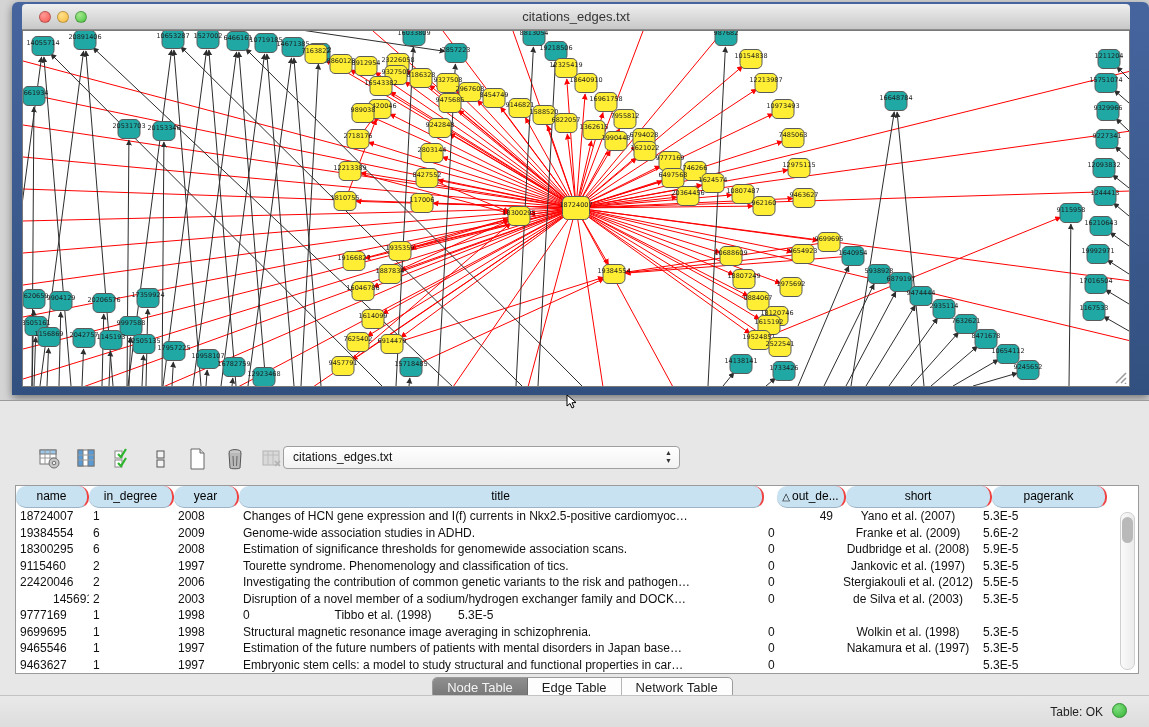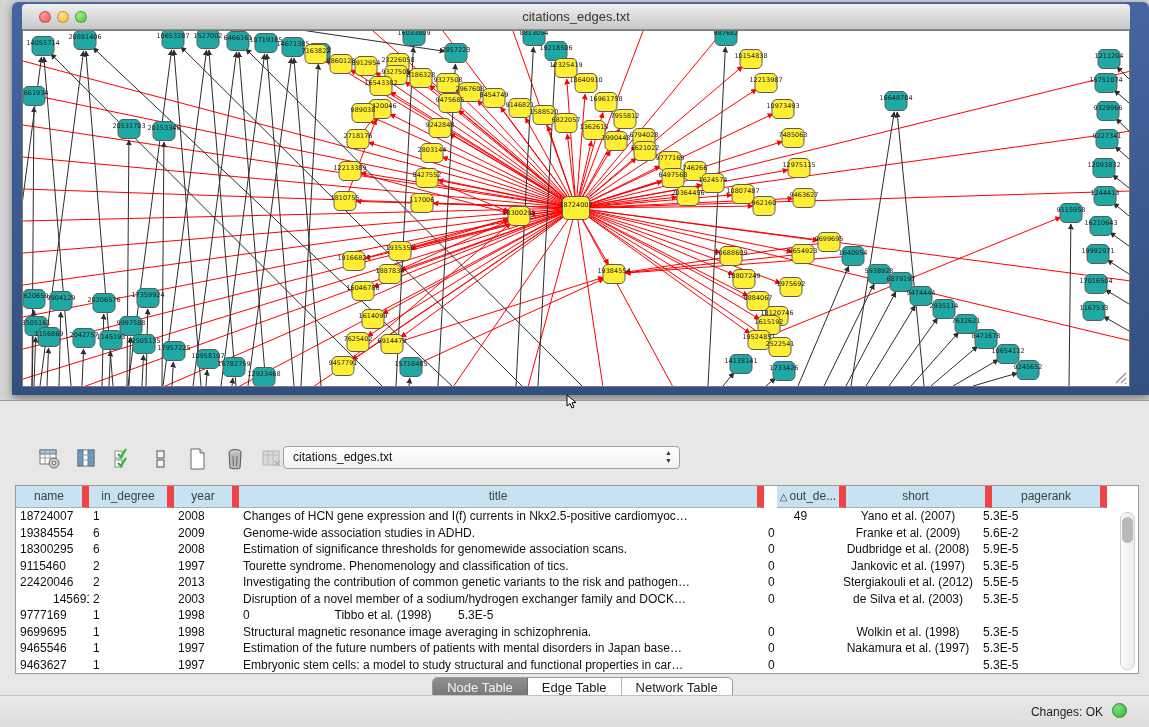--- a/index.html
+++ b/index.html
@@ -44,23 +44,23 @@
   #fx-label { font-family:"Liberation Serif",serif; font-style:italic; font-size:15px; color:#222; }
   #table-select { position:absolute; left:283px; top:45px; width:397px; height:23px;
     background:linear-gradient(180deg,#ffffff,#f2f2f2); border:1px solid #9f9f9f;
     border-radius:4px; font-size:12px; color:#111; line-height:21px; padding-left:9px; }
   #select-arrows { position:absolute; right:7px; top:2px; font-size:7px; line-height:8px;
     color:#333; text-align:center; }
 
   #table-box { position:absolute; left:15px; top:84px; width:1124px; height:189px;
     background:#ffffff; border:1px solid #9a9a9a; }
   #hdr-row { display:flex; height:22px; background:#fff; }
-  .hdr-cell { background:#c9e2f1; border-right:7px solid #ef4444; border-bottom:1px solid #9eb4c4;
-    font-size:12px; color:#404040; text-align:center; line-height:21px; overflow:hidden;
-    white-space:nowrap; flex:0 0 auto; }
+  .hdr-cell { background:#c9e2f1; border-right:2px solid #ef4444; border-bottom:1px solid #9eb4c4;
+    font-size:12px; color:#000000; text-align:center; line-height:21px; overflow:hidden;
+    white-space:nowrap; flex:0 0 auto;border-radius:10px; }
   .sort-glyph { font-size:10px; margin-right:2px; }
   .trow { display:flex; height:16.5px; }
   .tcell { font-size:12px; color:#101010; line-height:16.5px; padding-left:4px;
     overflow:hidden; white-space:nowrap; flex:0 0 auto; }
   #vscroll { position:absolute; right:3px; top:26px; width:15px; height:158px;
     background:linear-gradient(90deg,#fafafa,#ececec); border:1px solid #cfcfcf; border-radius:7px; }
   #vthumb { position:absolute; left:1px; top:4px; width:11px; height:26px;
     background:#b9b9b9; border-radius:6px; }
 
   #tab-bar { position:absolute; left:16px; right:0; top:276px; text-align:center; }
@@ -838,21 +838,21 @@
         <div class="hdr-cell" style="width: 69px; margin-left: 13px;"><span class="sort-glyph">△</span>out_de...</div>
         <div class="hdr-cell" style="width: 146px;">short</div>
         <div class="hdr-cell" style="width: 115px;">pagerank</div>
       </div>
     <div id="rows-wrap">
         <div class="trow">
           <div class="tcell" style="width: 73px; text-align: left;">18724007</div>
           <div class="tcell" style="width: 85px; text-align: left;">1</div>
           <div class="tcell" style="width: 65px; text-align: left;">2008</div>
           <div class="tcell" style="width: 525px; text-align: left;">Changes of HCN gene expression and I(f) currents in Nkx2.5-positive cardiomyoc…</div>
-          <div class="tcell" style="width: 69px; text-align: center;">49</div>
+          <div class="tcell" style="width: 69px; text-align: right;">49</div>
           <div class="tcell" style="width: 146px; text-align: center;">Yano et al. (2007)</div>
           <div class="tcell" style="width: 115px; text-align: left;">5.3E-5</div>
         </div>
         <div class="trow">
           <div class="tcell" style="width: 73px; text-align: left;">19384554</div>
           <div class="tcell" style="width: 85px; text-align: left;">6</div>
           <div class="tcell" style="width: 65px; text-align: left;">2009</div>
           <div class="tcell" style="width: 525px; text-align: left;">Genome-wide association studies in ADHD.</div>
           <div class="tcell" style="width: 69px; text-align: left;">0</div>
           <div class="tcell" style="width: 146px; text-align: center;">Franke et al. (2009)</div>
@@ -872,21 +872,21 @@
           <div class="tcell" style="width: 85px; text-align: left;">2</div>
           <div class="tcell" style="width: 65px; text-align: left;">1997</div>
           <div class="tcell" style="width: 525px; text-align: left;">Tourette syndrome. Phenomenology and classification of tics.</div>
           <div class="tcell" style="width: 69px; text-align: left;">0</div>
           <div class="tcell" style="width: 146px; text-align: center;">Jankovic et al. (1997)</div>
           <div class="tcell" style="width: 115px; text-align: left;">5.3E-5</div>
         </div>
         <div class="trow">
           <div class="tcell" style="width: 73px; text-align: left;">22420046</div>
           <div class="tcell" style="width: 85px; text-align: left;">2</div>
-          <div class="tcell" style="width: 65px; text-align: left;">2013</div>
+          <div class="tcell" style="width: 65px; text-align: left;">2006</div>
           <div class="tcell" style="width: 525px; text-align: left;">Investigating the contribution of common genetic variants to the risk and pathogen…</div>
           <div class="tcell" style="width: 69px; text-align: left;">0</div>
           <div class="tcell" style="width: 146px; text-align: center;">Stergiakouli et al. (2012)</div>
           <div class="tcell" style="width: 115px; text-align: left;">5.5E-5</div>
         </div>
         <div class="trow">
           <div class="tcell" style="width: 73px; text-align: left; padding-left: 37px;">14569117</div>
           <div class="tcell" style="width: 85px; text-align: left;">2</div>
           <div class="tcell" style="width: 65px; text-align: left;">2003</div>
           <div class="tcell" style="width: 525px; text-align: left;">Disruption of a novel member of a sodium/hydrogen exchanger family and DOCK…</div>
@@ -937,16 +937,16 @@
 
   <div id="tab-bar">
     <div id="seg">
         <span class="seg-tab selected">Node Table</span>
         <span class="seg-tab">Edge Table</span>
         <span class="seg-tab">Network Table</span>
       </div>
   </div>
 
   <div id="status-bar">
-    <span id="memory-label">Changes: OK</span>
+    <span id="memory-label">Table: OK</span>
     <span id="memory-dot"></span>
   </div>
 </div>
 
 </body></html>

